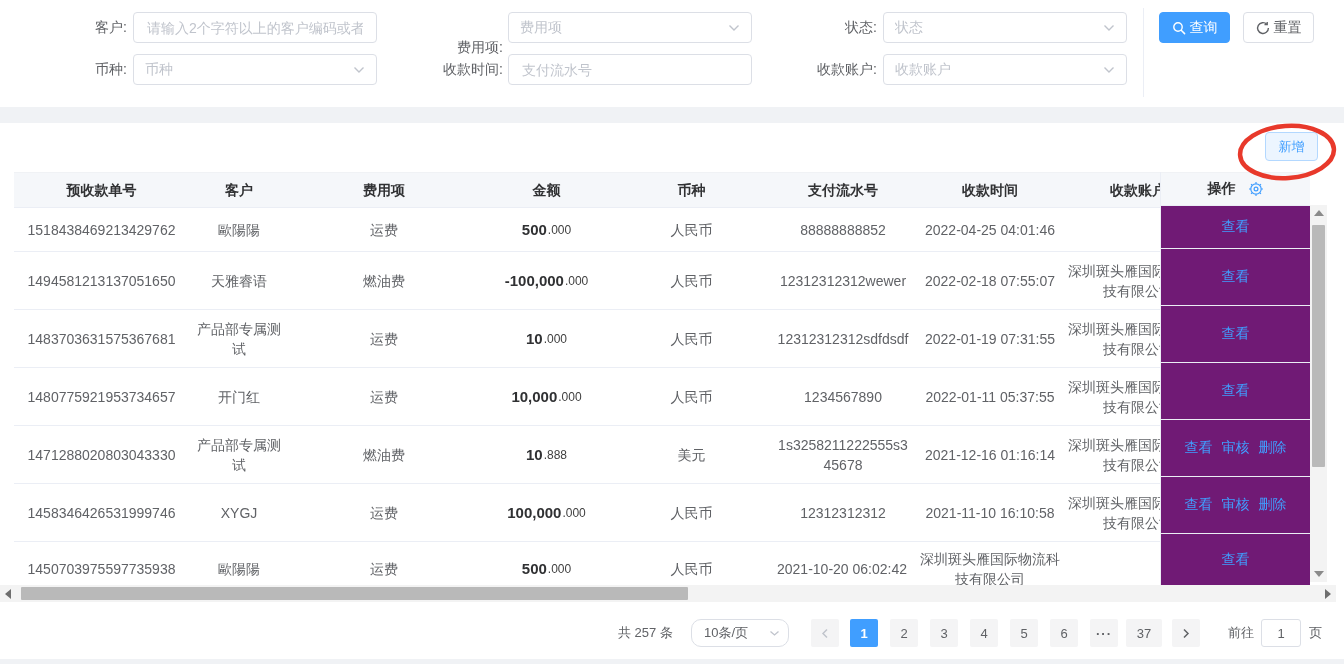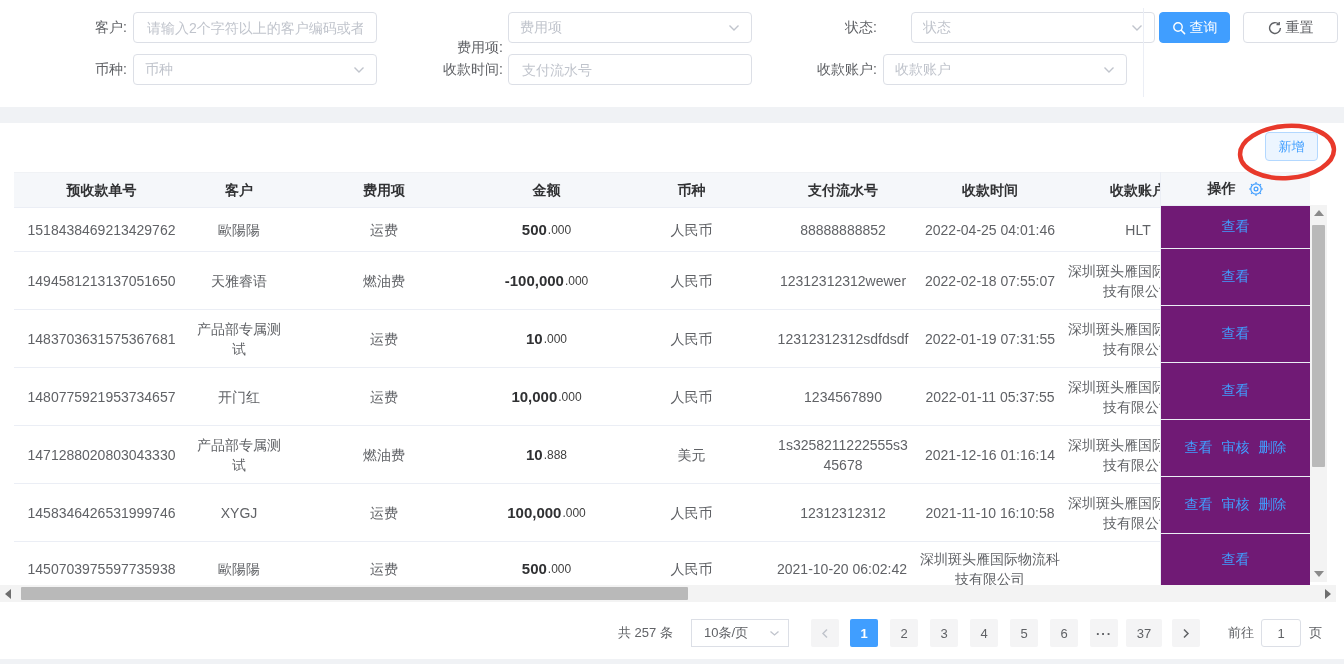--- a/index.html
+++ b/index.html
@@ -12,21 +12,21 @@
   .filter-panel{position:absolute;top:0;left:0;width:1344px;height:107px;background:#fff;}
   .f-label{position:absolute;width:110px;text-align:right;font-size:14px;color:#606266;line-height:31px;}
   .f-box{position:absolute;width:244px;height:31px;box-sizing:border-box;border:1px solid #dcdfe6;border-radius:4px;background:#fff;display:flex;align-items:center;padding:0 11px;}
   .f-box input{border:none;outline:none;width:100%;font-size:14px;color:#606266;font-family:inherit;background:transparent;}
   .f-box input::placeholder{color:#c0c4cc;}
   .sel .ph{flex:1;font-size:14px;color:#c0c4cc;white-space:nowrap;overflow:hidden;}
   .sel .chev{flex:none;margin-left:6px;}
   .v-divider{position:absolute;left:1143px;top:8px;width:1px;height:89px;background:#ebeef5;}
   .btn{position:absolute;height:31px;box-sizing:border-box;border-radius:4px;font-size:14px;display:flex;align-items:center;justify-content:center;gap:4px;cursor:pointer;}
   .btn-primary{left:1159px;top:12px;width:71px;background:#409eff;border:1px solid #409eff;color:#fff;}
-  .btn-plain{left:1243px;top:12px;width:95px;background:#fff;border:1px solid #dcdfe6;color:#606266;}
+  .btn-plain{left:1243px;top:12px;width:71px;background:#fff;border:1px solid #dcdfe6;color:#606266;}
   
   .content-panel{position:absolute;top:123px;left:0;width:1344px;height:536px;background:#fff;}
   .btn-add{position:absolute;left:1265px;top:9px;width:53px;height:29px;box-sizing:border-box;border:1px solid #b3d8ff;background:#ecf5ff;color:#409eff;border-radius:4px;font-size:13px;display:flex;align-items:center;justify-content:center;cursor:pointer;}
   .annotation-svg{position:absolute;left:1234px;top:-6px;pointer-events:none;z-index:9;}
   
   .scroll-area{position:absolute;left:14px;top:49px;width:1296px;}
   .trow{display:flex;align-items:stretch;border-bottom:1px solid #ebeef5;background:#fff;}
   .thead{background:#f5f7fa;height:34px;border-top:1px solid #f0f2f5;}
   .cell{display:flex;align-items:center;justify-content:center;text-align:center;font-size:14px;color:#606266;padding:0 8px;box-sizing:border-box;line-height:20px;}
   .hcell{font-weight:bold;color:#303133;font-size:14px;}
@@ -46,21 +46,21 @@
   .arr{position:absolute;width:0;height:0;}
   .arr-up{left:4px;top:5px;border-left:5px solid transparent;border-right:5px solid transparent;border-bottom:6px solid #8a8a8a;}
   .arr-down{left:4px;bottom:5px;border-left:5px solid transparent;border-right:5px solid transparent;border-top:6px solid #8a8a8a;}
   .hscroll{position:absolute;left:0;top:462px;width:1336px;height:17px;background:#f3f3f3;z-index:7;}
   .hscroll .thumb{position:absolute;left:21px;top:2px;width:667px;height:13px;background:#b9b9b9;border-radius:1px;}
   .arr-left{left:5px;top:4px;border-top:5px solid transparent;border-bottom:5px solid transparent;border-right:6px solid #6e6e6e;}
   .arr-right{right:5px;top:4px;border-top:5px solid transparent;border-bottom:5px solid transparent;border-left:6px solid #6e6e6e;}
   
   .pg-text{position:absolute;top:496px;height:28px;line-height:28px;font-size:13px;color:#606266;}
   .pg-total{left:618px;}
-  .pg-size{position:absolute;left:691px;top:496px;width:98px;height:28px;box-sizing:border-box;border:1px solid #dcdfe6;border-radius:0;background:#fff;display:flex;align-items:center;padding:0 8px 0 12px;}
+  .pg-size{position:absolute;left:691px;top:496px;width:98px;height:28px;box-sizing:border-box;border:1px solid #dcdfe6;border-radius:10px;background:#fff;display:flex;align-items:center;padding:0 8px 0 12px;}
   .pg-size span{flex:1;font-size:13px;color:#606266;}
   .pbtn{position:absolute;top:496px;width:28px;height:28px;background:#f4f4f5;border-radius:2px;display:flex;align-items:center;justify-content:center;font-size:13px;color:#606266;cursor:pointer;}
   .pbtn.active{background:#409eff;color:#fff;font-weight:bold;}
   .pbtn.wide{width:36px;}
   .pg-goto-input{position:absolute;left:1261px;top:496px;width:40px;height:28px;box-sizing:border-box;border:1px solid #dcdfe6;border-radius:3px;text-align:center;font-size:13px;color:#606266;outline:none;font-family:inherit;}
   .dots{letter-spacing:1px;color:#606266;font-weight:bold;}
 </style>
 </head>
 <body>
 
@@ -72,21 +72,21 @@
 
   <div class="f-label" style="left:393px;top:12px;margin-top:20px;">费用项:</div>
   <div class="f-box sel" style="left:508px;top:12px;">
     <span class="ph">费用项</span>
     <svg class="chev" width="12" height="8" viewBox="0 0 12 8">
         <polyline points="1.5,1.5 6,6 10.5,1.5" fill="none" stroke="#c0c4cc" stroke-width="1.4"></polyline>
       </svg>
   </div>
 
   <div class="f-label" style="left:767px;top:12px;">状态:</div>
-  <div class="f-box sel" style="left:883px;top:12px;margin-left:28px;">
+  <div class="f-box sel" style="left:883px;top:12px;">
     <span class="ph">状态</span>
     <svg class="chev" width="12" height="8" viewBox="0 0 12 8">
         <polyline points="1.5,1.5 6,6 10.5,1.5" fill="none" stroke="#c0c4cc" stroke-width="1.4"></polyline>
       </svg>
   </div>
 
   <div class="f-label" style="left:17px;top:54px;">币种:</div>
   <div class="f-box sel" style="left:133px;top:54px;">
     <span class="ph">币种</span>
     <svg class="chev" width="12" height="8" viewBox="0 0 12 8">
@@ -149,21 +149,20 @@
       <div class="cell c1">1518438469213429762</div>
       <div class="cell c2">歐陽陽</div>
       <div class="cell c3">运费</div>
       <div class="cell c4">
           <span class="amt-int">500</span>
           <span class="amt-dec">.000</span>
         </div>
       <div class="cell c5">人民币</div>
       <div class="cell c6">88888888852</div>
       <div class="cell c7">2022-04-25 04:01:46</div>
-      <div class="cell c8">HLT</div>
     </div>
 
     <div class="trow h57">
       <div class="cell c1">1494581213137051650</div>
       <div class="cell c2">天雅睿语</div>
       <div class="cell c3">燃油费</div>
       <div class="cell c4">
           <span class="amt-int">-100,000</span>
           <span class="amt-dec">.000</span>
         </div>

